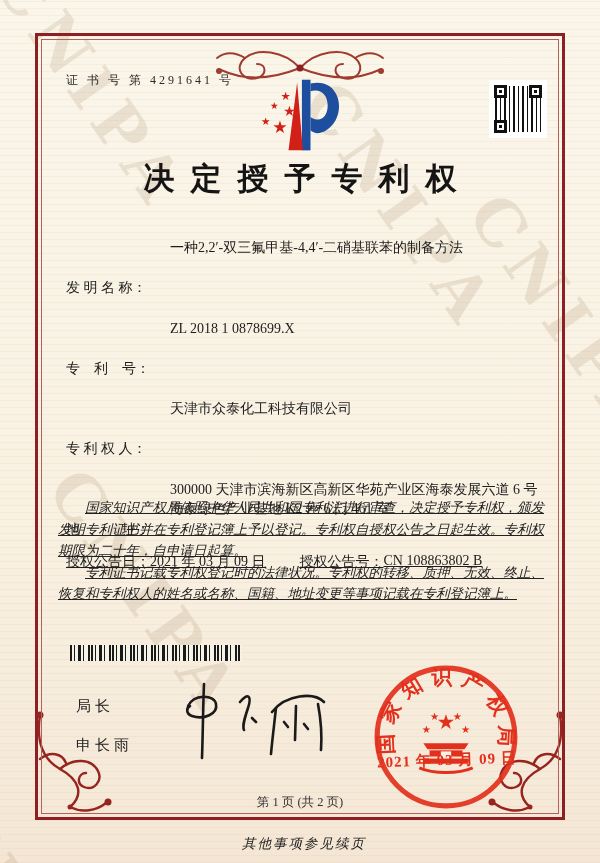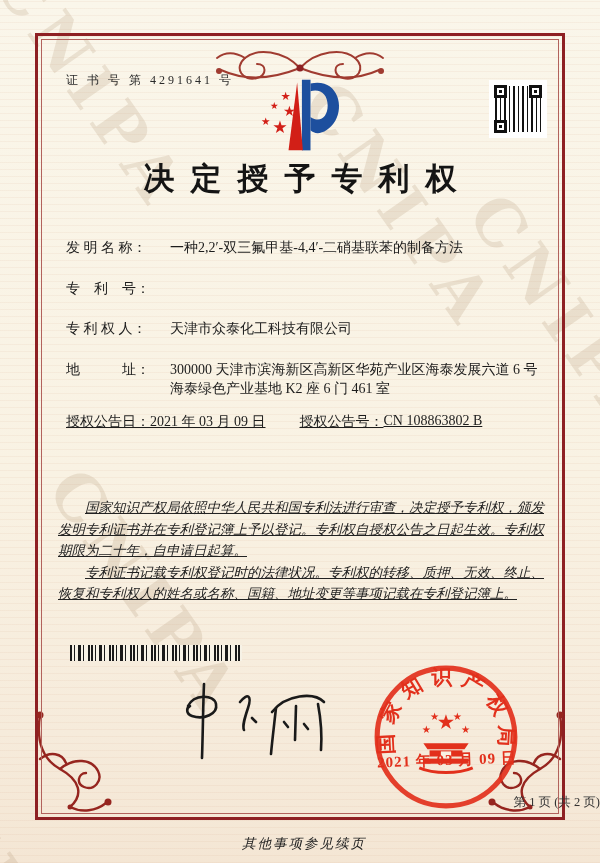--- a/index.html
+++ b/index.html
@@ -43,21 +43,21 @@
   .finder{position:absolute;width:13px;height:13px;border:3px solid #111;background:#fff;box-sizing:border-box;}
   .finder::after{content:"";position:absolute;left:2px;top:2px;width:3px;height:3px;background:#111;}
   .finder.tl{left:5px;top:5px;}.finder.tr{right:5px;top:5px;}.finder.bl{left:5px;bottom:5px;}
   .title{
     position:absolute;left:0;right:0;top:158px;text-align:center;
     font-size:31px;font-weight:bold;letter-spacing:16px;text-indent:16px;color:#141414;
   }
   
   .fields{position:absolute;left:66px;top:238px;width:476px;font-size:14px;}
   .row{display:flex;margin-bottom:21px;line-height:1.4;}
-  .row .lbl{width:104px;flex:0 0 104px;white-space:nowrap;}
+  .row .lbl{width:104px;flex:0 0 104px;white-space:nowrap;margin-top:40px;}
   .row .val{flex:1;}
   .grant-row{display:flex;margin-top:3px;text-decoration:underline;}
   .grant-row .pair{display:flex;}
   .grant-row .pair.right{margin-left:34px;}
   .grant-row .lbl{white-space:nowrap;}
   
   .paras{position:absolute;left:58px;top:497px;width:488px;font-size:13.5px;line-height:1.6;
     font-style:italic;color:#222;text-decoration:underline;}
   .paras p{margin:0;text-indent:2em;}
   
@@ -67,21 +67,21 @@
       #1a1a1a 8px 11px,#f7f2e6 11px 13px,#1a1a1a 13px 14px,#f7f2e6 14px 18px,
       #1a1a1a 18px 20px,#f7f2e6 20px 21px);}
   
   .signer{position:absolute;left:76px;top:697px;font-size:15px;letter-spacing:4px;color:#222;}
   .signer .name{margin-top:20px;}
   .signature{position:absolute;left:168px;top:678px;}
   .seal{position:absolute;left:372px;top:663px;}
   .seal-date{position:absolute;left:352px;top:751px;width:190px;text-align:center;
     color:#e2301c;font-weight:bold;font-size:15px;letter-spacing:1px;transform:rotate(-2deg);}
   
-  .page-num{position:absolute;left:0;right:0;top:794px;text-align:right;font-size:12.5px;color:#333;}
+  .page-num{position:absolute;left:0;right:0;top:794px;text-align:center;font-size:12.5px;color:#333;}
   .note{position:absolute;left:0;right:0;top:835px;text-align:center;font-size:13.5px;
     font-style:italic;color:#222;letter-spacing:2px;padding-left:8px;}
 </style>
 </head>
 <body>
 
 <div class="page">
 
   <div class="wm" style="left:350px;top:68px;">CNIPA</div>
   <div class="wm" style="left:40px;top:-52px;">CNIPA</div>
@@ -159,20 +159,21 @@
 
   <div class="title">决定授予专利权</div>
 
   <div class="fields">
     <div class="row">
       <span class="lbl">发 明 名 称：</span>
       <span class="val">一种2,2′-双三氟甲基-4,4′-二硝基联苯的制备方法</span>
     </div>
     <div class="row">
       <span class="lbl">专　利　号：</span>
+      <span class="val">ZL 2018 1 0878699.X</span>
     </div>
     <div class="row">
       <span class="lbl">专 利 权 人：</span>
       <span class="val">天津市众泰化工科技有限公司</span>
     </div>
     <div class="row" style="margin-bottom:14px;">
       <span class="lbl">地　　　址：</span>
       <span class="val">300000 天津市滨海新区高新区华苑产业区海泰发展六道 6 号海泰绿色产业基地 K2 座 6 门 461 室</span>
     </div>
     <div class="grant-row">
@@ -187,20 +188,24 @@
     </div>
   </div>
 
   <div class="paras">
     <p>国家知识产权局依照中华人民共和国专利法进行审查，决定授予专利权，颁发发明专利证书并在专利登记簿上予以登记。专利权自授权公告之日起生效。专利权期限为二十年，自申请日起算。</p>
     <p>专利证书记载专利权登记时的法律状况。专利权的转移、质押、无效、终止、恢复和专利权人的姓名或名称、国籍、地址变更等事项记载在专利登记簿上。</p>
   </div>
 
   <div class="barcode"></div>
 
+  <div class="signer">
+    <div>局长</div>
+    <div class="name">申长雨</div>
+  </div>
 
   <div class="signature">
     <svg width="165" height="90" viewBox="0 0 165 90">
       <g stroke="#1a1a1a" fill="none" stroke-width="2.6" stroke-linecap="round">
         <path d="M36,6 C35,28 35,52 34,80"></path>
         <path d="M20,28 C26,16 46,16 48,26 C50,36 36,42 24,38 C18,36 18,30 22,28"></path>
         <path d="M72,24 C80,14 84,18 80,30 C77,39 74,48 76,52"></path>
         <path d="M84,40 L88,44"></path>
         <path d="M104,34 C118,16 146,14 156,24"></path>
         <path d="M108,30 C106,48 104,64 103,76"></path>

